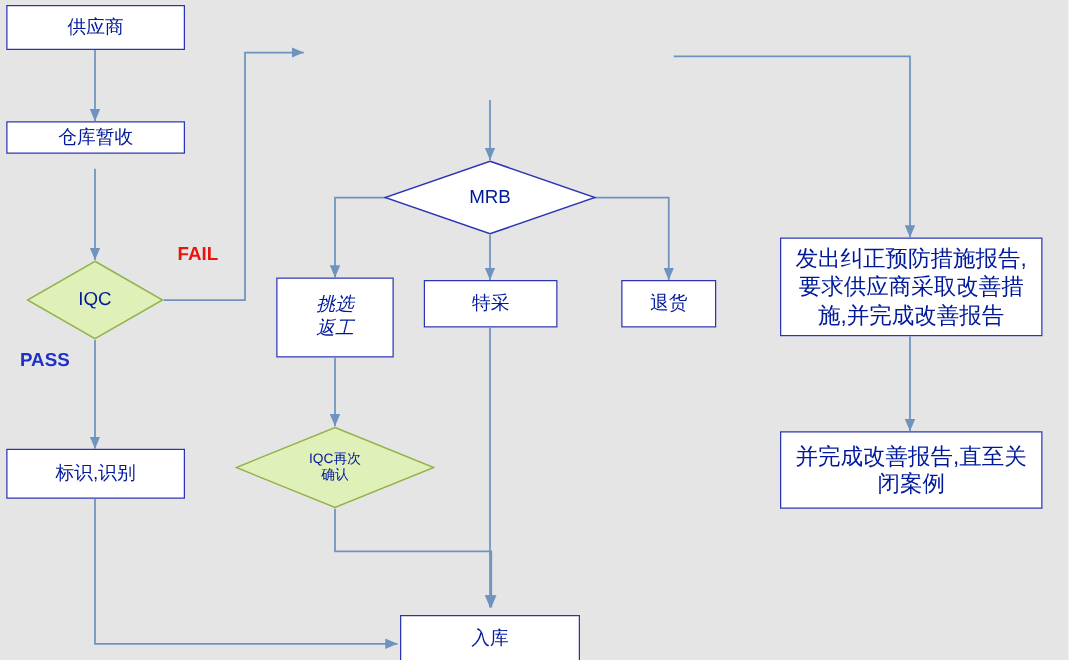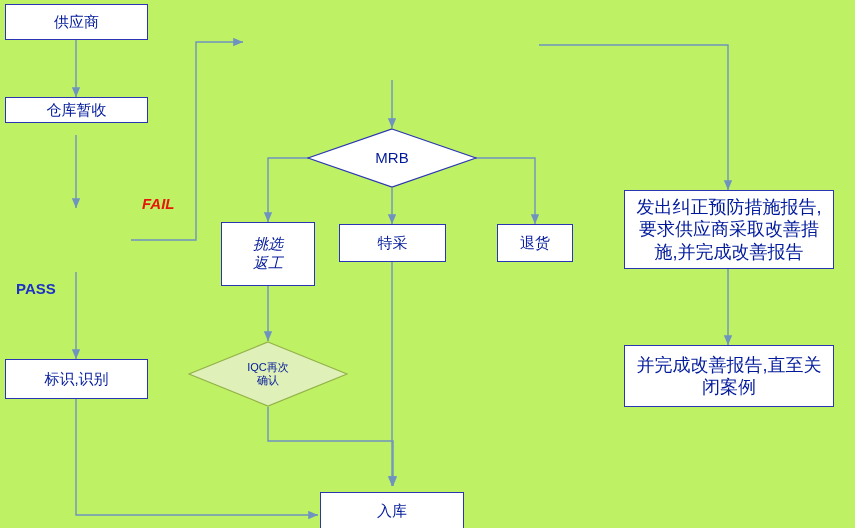--- a/index.html
+++ b/index.html
@@ -4,21 +4,21 @@
 <style>
   html, body {
     margin: 0;
     padding: 0;
     background: #ffffff;
   }
   #canvas {
     position: relative;
     width: 855px;
     height: 528px;
-    background: #bef264;
+    background: #e5e5e5;
     font-family: "Liberation Sans", sans-serif;
     overflow: hidden;
   }
   svg.edges {
     position: absolute;
     left: 0;
     top: 0;
     width: 855px;
     height: 528px;
     pointer-events: none;
@@ -119,22 +119,28 @@
   </svg>
 
   <div class="node rect" style="left:5px; top:4px; width:143px; height:36px;">
     <span>供应商</span>
   </div>
 
   <div class="node rect" style="left:5px; top:97px; width:143px; height:26px;">
     <span>仓库暂收</span>
   </div>
 
+  <div class="diamond-wrap" style="left:21px; top:208px; width:110px; height:64px;">
+    <svg width="110" height="64" viewBox="0 0 110 64">
+      <polygon points="55,1 109,32 55,63 1,32" fill="#dff0b8" stroke="#93b34a" stroke-width="1.2"></polygon>
+    </svg>
+    <div class="diamond-label">IQC</div>
+  </div>
 
-  <div class="edge-label label-fail" style="left:142px; top:195px;font-style:italic;">FAIL</div>
+  <div class="edge-label label-fail" style="left:142px; top:195px;">FAIL</div>
 
   <div class="edge-label label-pass" style="left:16px; top:280px;">PASS</div>
 
   <div class="node rect" style="left:5px; top:359px; width:143px; height:40px;justify-content:center;">
     <span>标识,识别</span>
   </div>
 
 
   <div class="diamond-wrap" style="left:307px; top:128px; width:170px; height:60px;">
     <svg width="170" height="60" viewBox="0 0 170 60">

